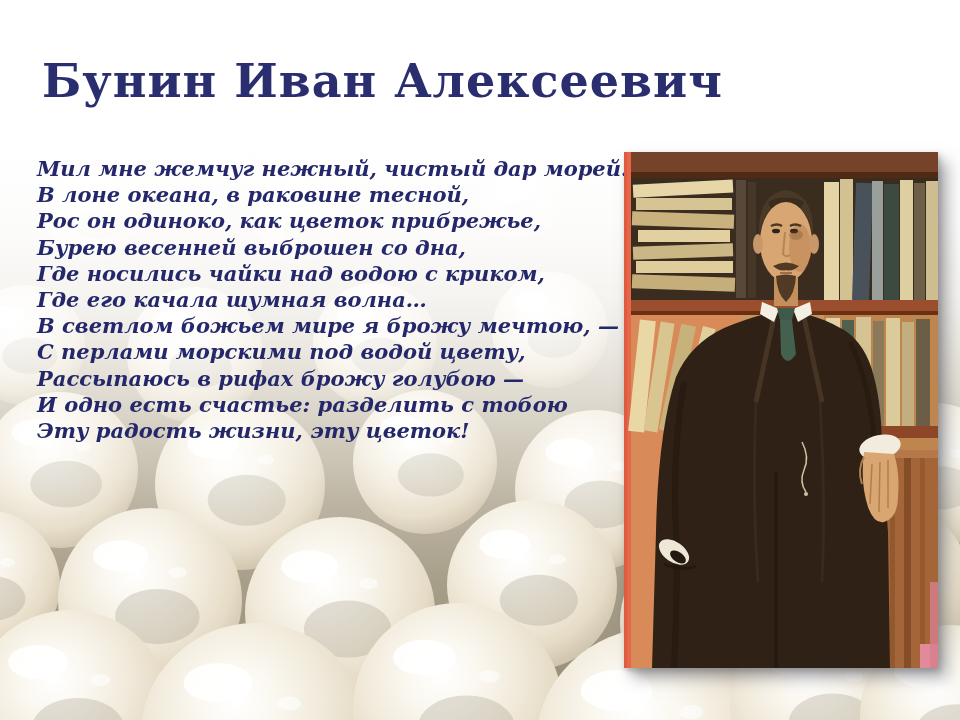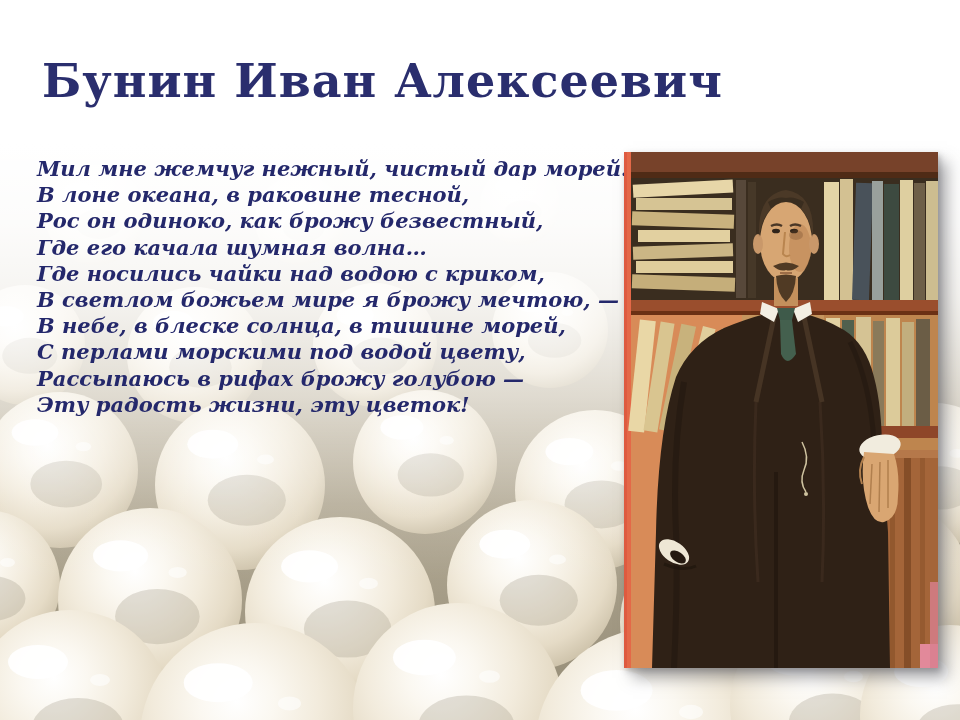--- a/index.html
+++ b/index.html
@@ -97,27 +97,28 @@
     <use href="#pearl" transform="translate(950,715) scale(0.9)"></use>
   </svg>
 
   <div class="fade-overlay"></div>
 
   <h1 class="title">Бунин Иван Алексеевич</h1>
 
   <div class="poem">
       <div class="poem-line">Мил мне жемчуг нежный, чистый дар морей!</div>
       <div class="poem-line">В лоне океана, в раковине тесной,</div>
-      <div class="poem-line">Рос он одиноко, как брожу безвестный,</div>
+      <div class="poem-line">Рос он одиноко, как цветок прибрежье,</div>
+      <div class="poem-line">Бурею весенней выброшен со дна,</div>
+      <div class="poem-line">Где носились чайки над водою с криком,</div>
       <div class="poem-line">Где его качала шумная волна…</div>
-      <div class="poem-line">Где носились чайки над водою с криком,</div>
       <div class="poem-line">В светлом божьем мире я брожу мечтою, —</div>
-      <div class="poem-line">В небе, в блеске солнца, в тишине морей,</div>
       <div class="poem-line">С перлами морскими под водой цвету,</div>
       <div class="poem-line">Рассыпаюсь в рифах брожу голубою —</div>
+      <div class="poem-line">И одно есть счастье: разделить с тобою</div>
       <div class="poem-line">Эту радость жизни, эту цветок!</div>
     </div>
 
   <figure class="portrait" style="margin:0;">
     <svg viewBox="0 0 314 516" width="314" height="516" aria-hidden="true">
 
       <rect width="314" height="516" fill="#C6965F"></rect>
       <rect x="0" y="0" width="7" height="516" fill="#DE5A40"></rect>
       <rect x="3" y="0" width="4" height="516" fill="#E8714F" opacity="0.6"></rect>
 

